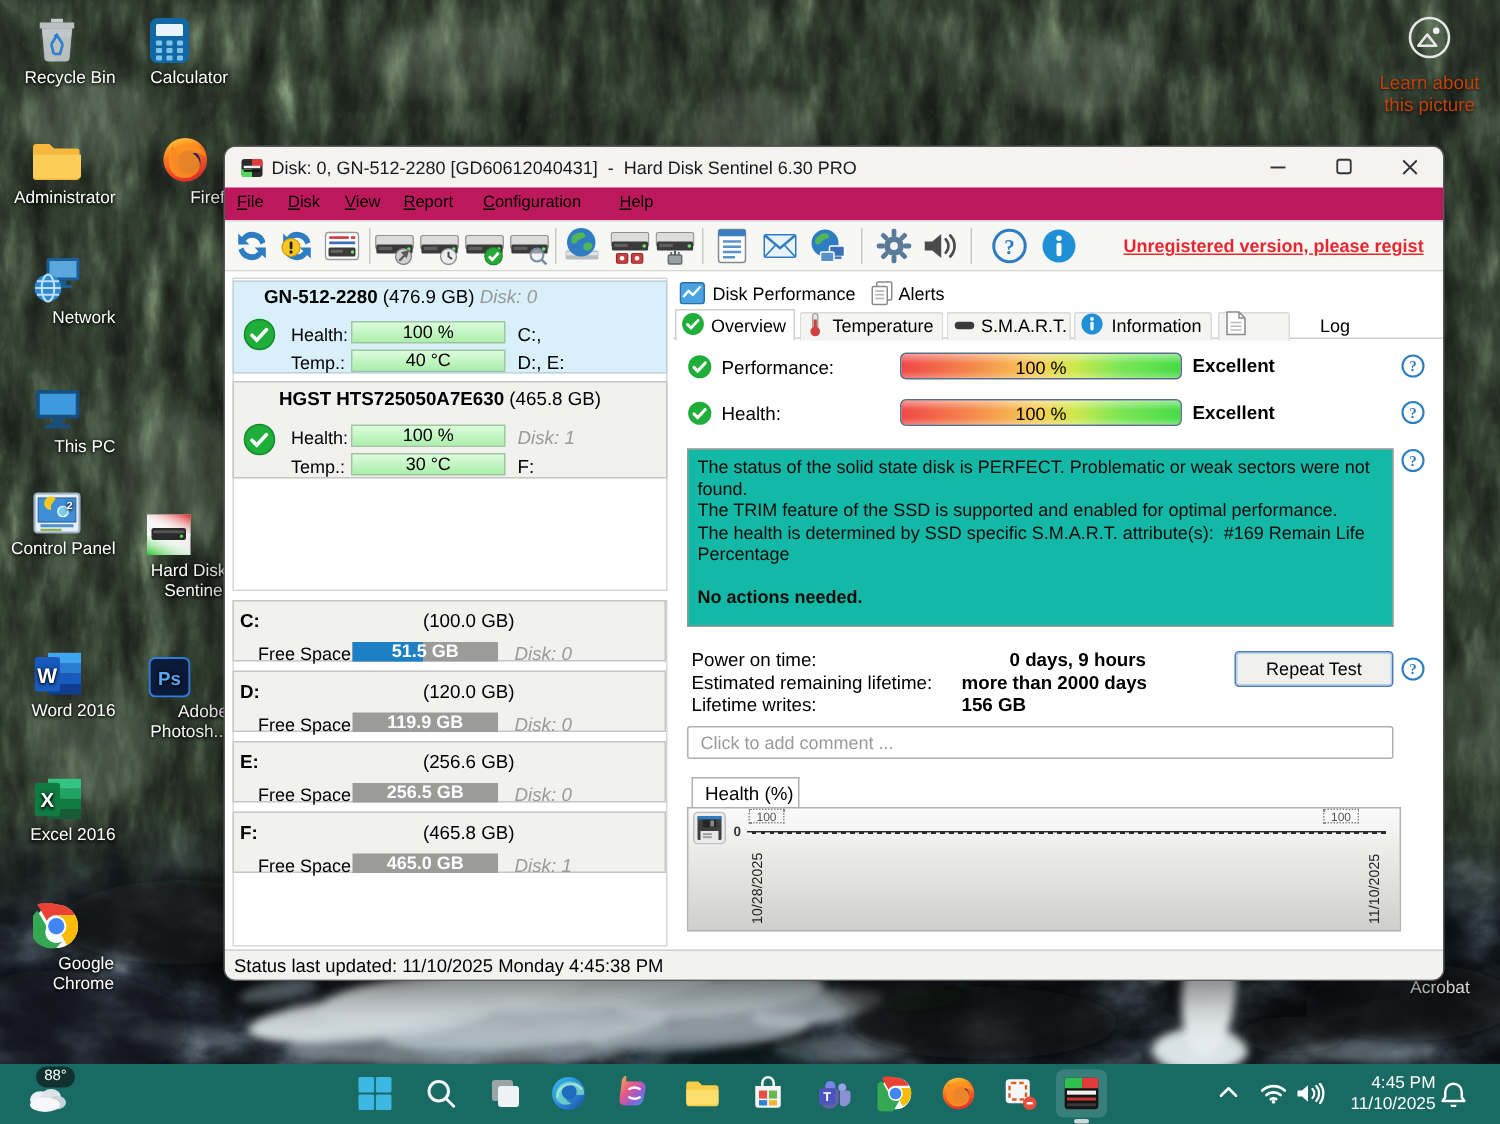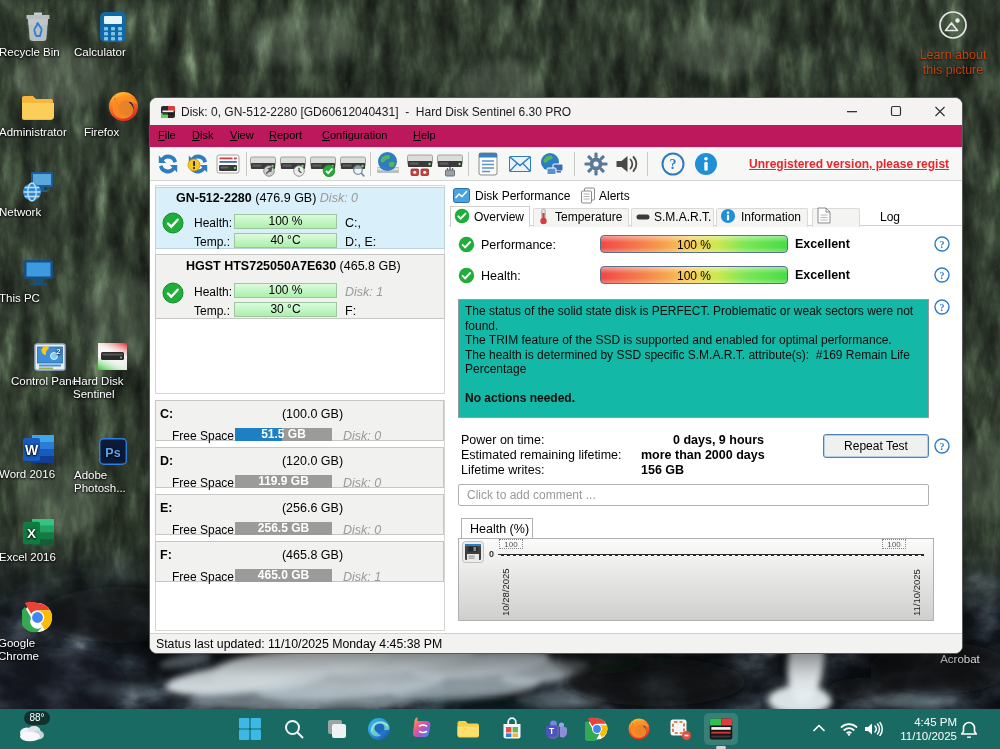--- a/index.html
+++ b/index.html
@@ -1,21 +1,21 @@
 <!DOCTYPE html>
 <html><head>
 <meta charset="utf-8">
 <style>
 * { margin:0; padding:0; box-sizing:border-box; }
 html,body { width:1000px; height:749px; overflow:hidden; font-family:"Liberation Sans",sans-serif; background:#000; }
 #desk { position:absolute; inset:0; width:1000px; height:749px; }
 #wall { position:absolute; left:0; top:0; }
 .abs { position:absolute; }
 
-.di { position:absolute; width:78px; text-align:left; color:#fff; font-size:11.5px; text-shadow:0 1px 2px rgba(0,0,0,.95), 0 0 3px rgba(0,0,0,.8); }
+.di { position:absolute; width:78px; text-align:right; color:#fff; font-size:11.5px; text-shadow:0 1px 2px rgba(0,0,0,.95), 0 0 3px rgba(0,0,0,.8); }
 .di .ic { height:32px; display:flex; align-items:flex-end; justify-content:center; margin-bottom:4px; }
 .di .lb { line-height:13px; }
 
 #learn { position:absolute; left:915px; top:8px; width:76px; text-align:center; color:#c2410c; font-size:12.5px; }
 #learn .lb { line-height:15px; margin-top:6px; text-shadow:0 1px 2px rgba(0,0,0,.8); }
 
 #taskbar { position:absolute; left:0; top:709px; width:1000px; height:40px; background:#186a63; }
 .tbi { position:absolute; top:8px; width:24px; height:24px; }
 #clock { position:absolute; right:43px; top:6px; text-align:right; font-size:11.5px; line-height:14px; color:#fff; }
 
@@ -235,21 +235,21 @@
       <div class="ic">
   <svg width="33" height="30" viewBox="0 0 33 30">
           <rect x="2" y="2" width="29" height="19" rx="2" fill="#174f7e"></rect>
           <rect x="4.5" y="4.5" width="24" height="14" fill="#3e9ade"></rect>
           <rect x="13" y="21" width="7" height="4" fill="#174f7e"></rect>
           <rect x="8" y="25" width="17" height="2.6" rx="1.3" fill="#174f7e"></rect>
         </svg>
 </div>
       <div class="lb">This PC</div>
     </div>
-<div class="di" style="left:-1px;top:339px;margin-left:12px;">
+<div class="di" style="left:-1px;top:324px;">
       <div class="ic">
   <svg width="32" height="28" viewBox="0 0 32 28">
           <rect x="1" y="1" width="30" height="26" rx="2" fill="#e8eef4"></rect>
           <rect x="1" y="1" width="30" height="26" rx="2" fill="none" stroke="#9ab0c4" stroke-width="1.4"></rect>
           <rect x="3.5" y="4" width="25" height="16" fill="#3f8ed6"></rect>
           <rect x="3.5" y="4" width="25" height="16" fill="none" stroke="#2a6aa8" stroke-width="0.8"></rect>
           <path d="M12 12 a4.5 4.5 0 1 1 3.2 -7.6 l-3.2 4.4 z" fill="#f5c81e"></path>
           <circle cx="20" cy="13" r="3.5" fill="#7fd0f0" stroke="#fff" stroke-width="0.8"></circle>
           <text x="22.5" y="11" font-size="7" font-weight="bold" fill="#fff" font-family="Liberation Sans">2</text>
           <rect x="5" y="21.5" width="22" height="2" fill="#4a90d0"></rect>

